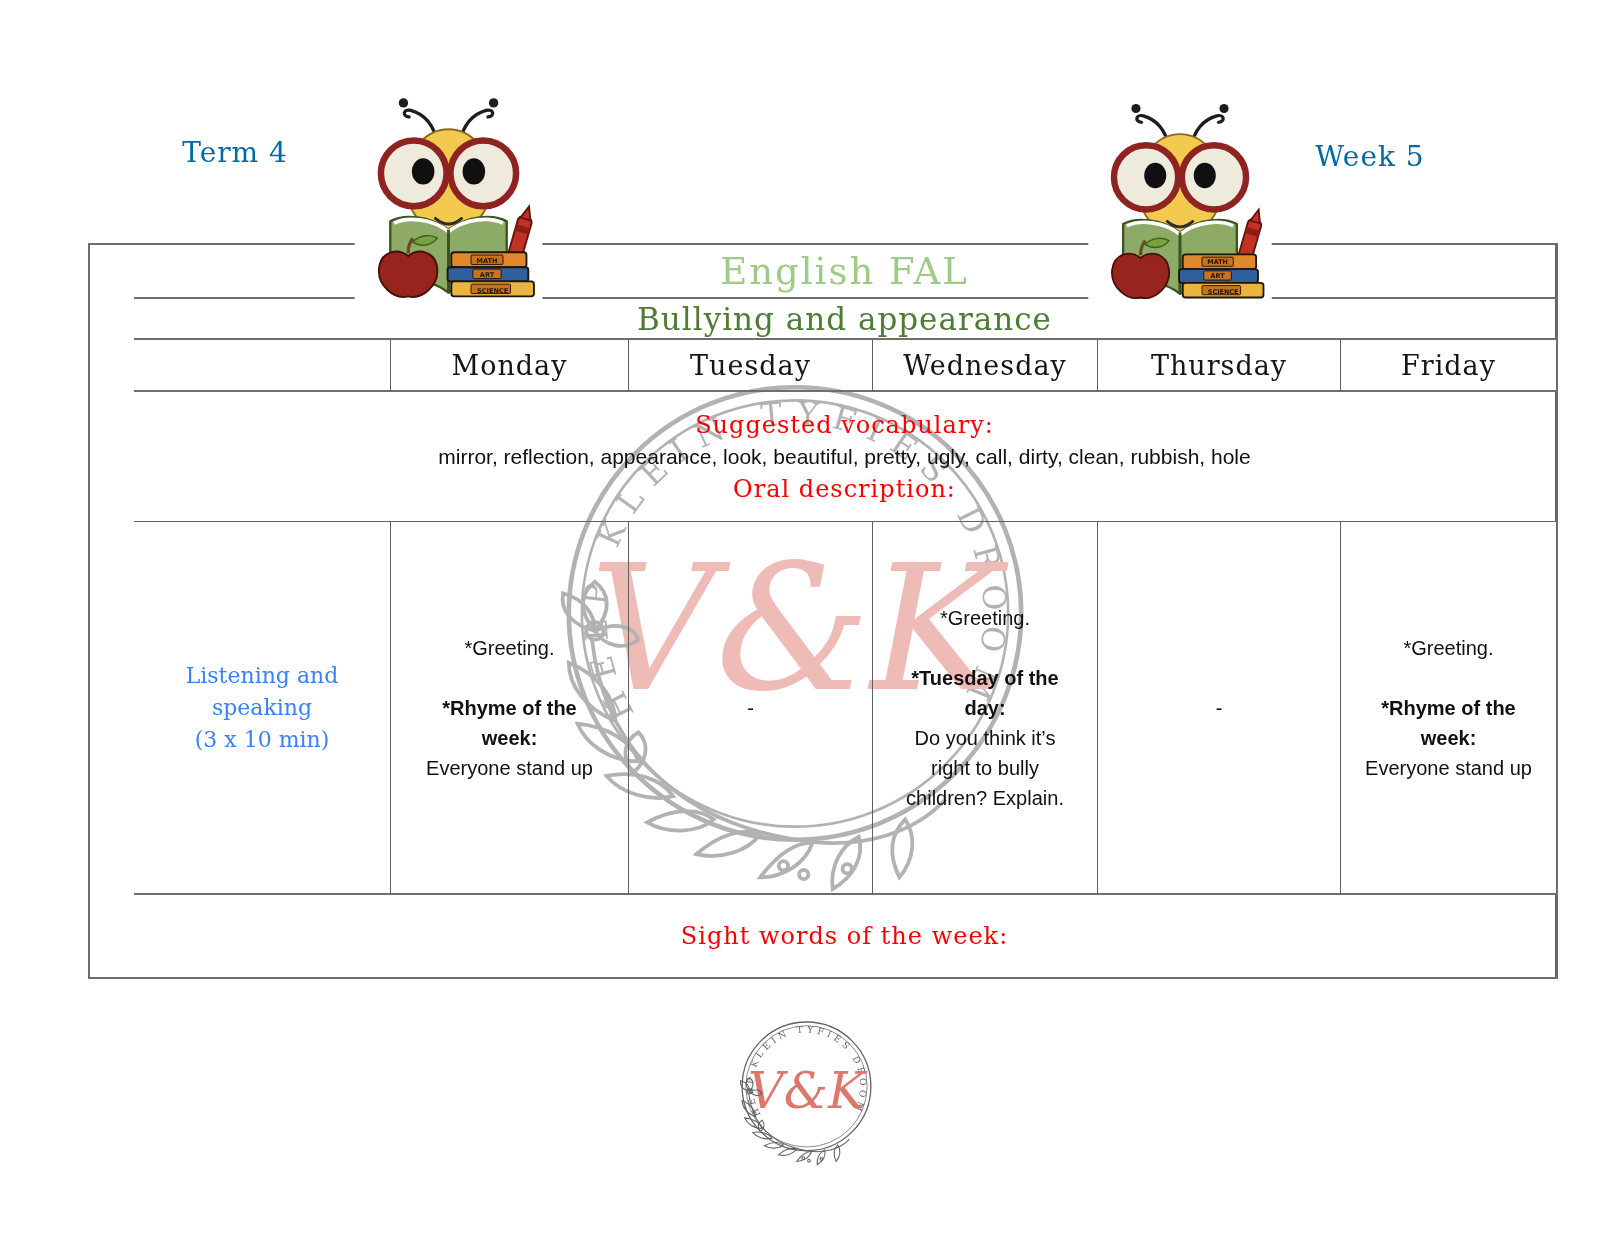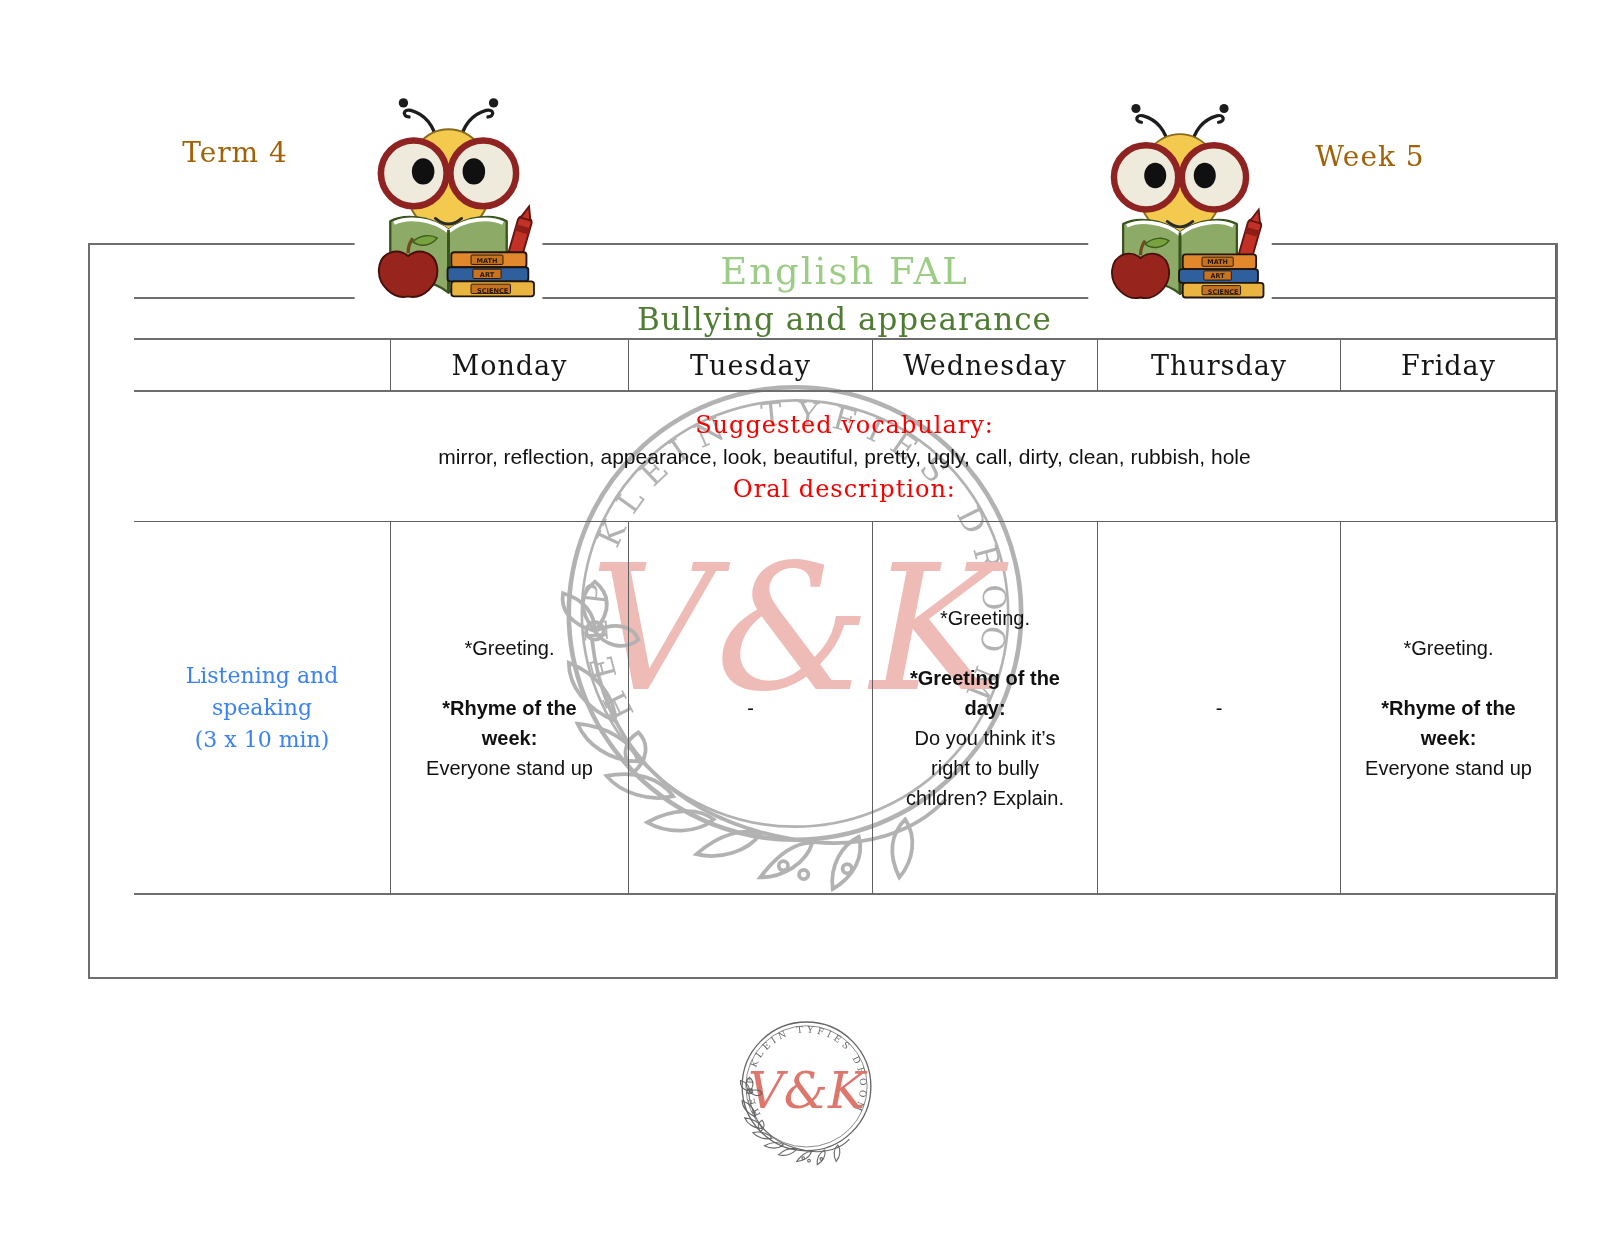--- a/index.html
+++ b/index.html
@@ -1,20 +1,20 @@
 <!DOCTYPE html>
 <html style="--title-green: #6aa64c; --subject-green: #9dcc86; --theme-green: #4f7c33; --heading-red: #f70000; --logo-ink: #4a4a4a; --logo-accent: #d85f52;"><head>
 <meta charset="utf-8">
 <style>
   html,body{margin:0;padding:0;background:#fff;}
   .page{position:relative;width:1600px;height:1236px;background:#ffffff;overflow:hidden;
         font-family:"Liberation Sans",sans-serif;color:#1c1c1c;}
 
   
-  .hdr-text{position:absolute;text-align:center;font-family:"DejaVu Serif",serif;color:#a16207;}
+  .hdr-text{position:absolute;text-align:center;font-family:"DejaVu Serif",serif;color:#0369a1;}
   .term{left:150px;top:136px;width:170px;font-size:28px;letter-spacing:1px;}
   .week{left:1285px;top:140px;width:170px;font-size:28px;letter-spacing:1px;}
   .title-block{position:absolute;left:600px;top:116px;width:420px;text-align:center;}
   .main-title{font-family:"DejaVu Serif",serif;font-size:45px;letter-spacing:2px;color:var(--title-green,#6aa64c);}
   .grade{font-family:"DejaVu Serif",serif;font-size:31px;letter-spacing:1px;margin-top:8px;color:#151515;}
 
   .bee{position:absolute;z-index:3;}
   .bee-left{left:352px;top:86px;width:193px;height:216px;}
   .bee-right{left:1086px;top:92px;width:188px;height:211px;}
 
@@ -192,33 +192,34 @@
     <div class="cell hb day-cell">
       <p class="greet">*Greeting.</p>
       <p class="qbold">*Rhyme of the week:</p>
       <p class="qtext">Everyone stand up</p>
     </div>
     <div class="cell hb day-cell">
       <p class="dash">-</p>
     </div>
     <div class="cell hb day-cell">
       <p class="greet">*Greeting.</p>
-      <p class="qbold">*Greeting of the day:</p>
+      <p class="qbold">*Tuesday of the day:</p>
       <p class="qtext">Do you think it’s right to bully children? Explain.</p>
     </div>
     <div class="cell hb day-cell">
       <p class="dash">-</p>
     </div>
     <div class="cell hb lc day-cell">
       <p class="greet">*Greeting.</p>
       <p class="qbold">*Rhyme of the week:</p>
       <p class="qtext">Everyone stand up</p>
     </div>
 
     <div class="cell span-all nb sight-block">
+      <p class="red-head">Sight words of the week:</p>
     </div>
 
   </div>
 
   <svg class="logo-mark footer-logo" viewBox="0 0 200 200">
       <use href="#vk-logo-art"></use>
     </svg>
 
 </div>
 

